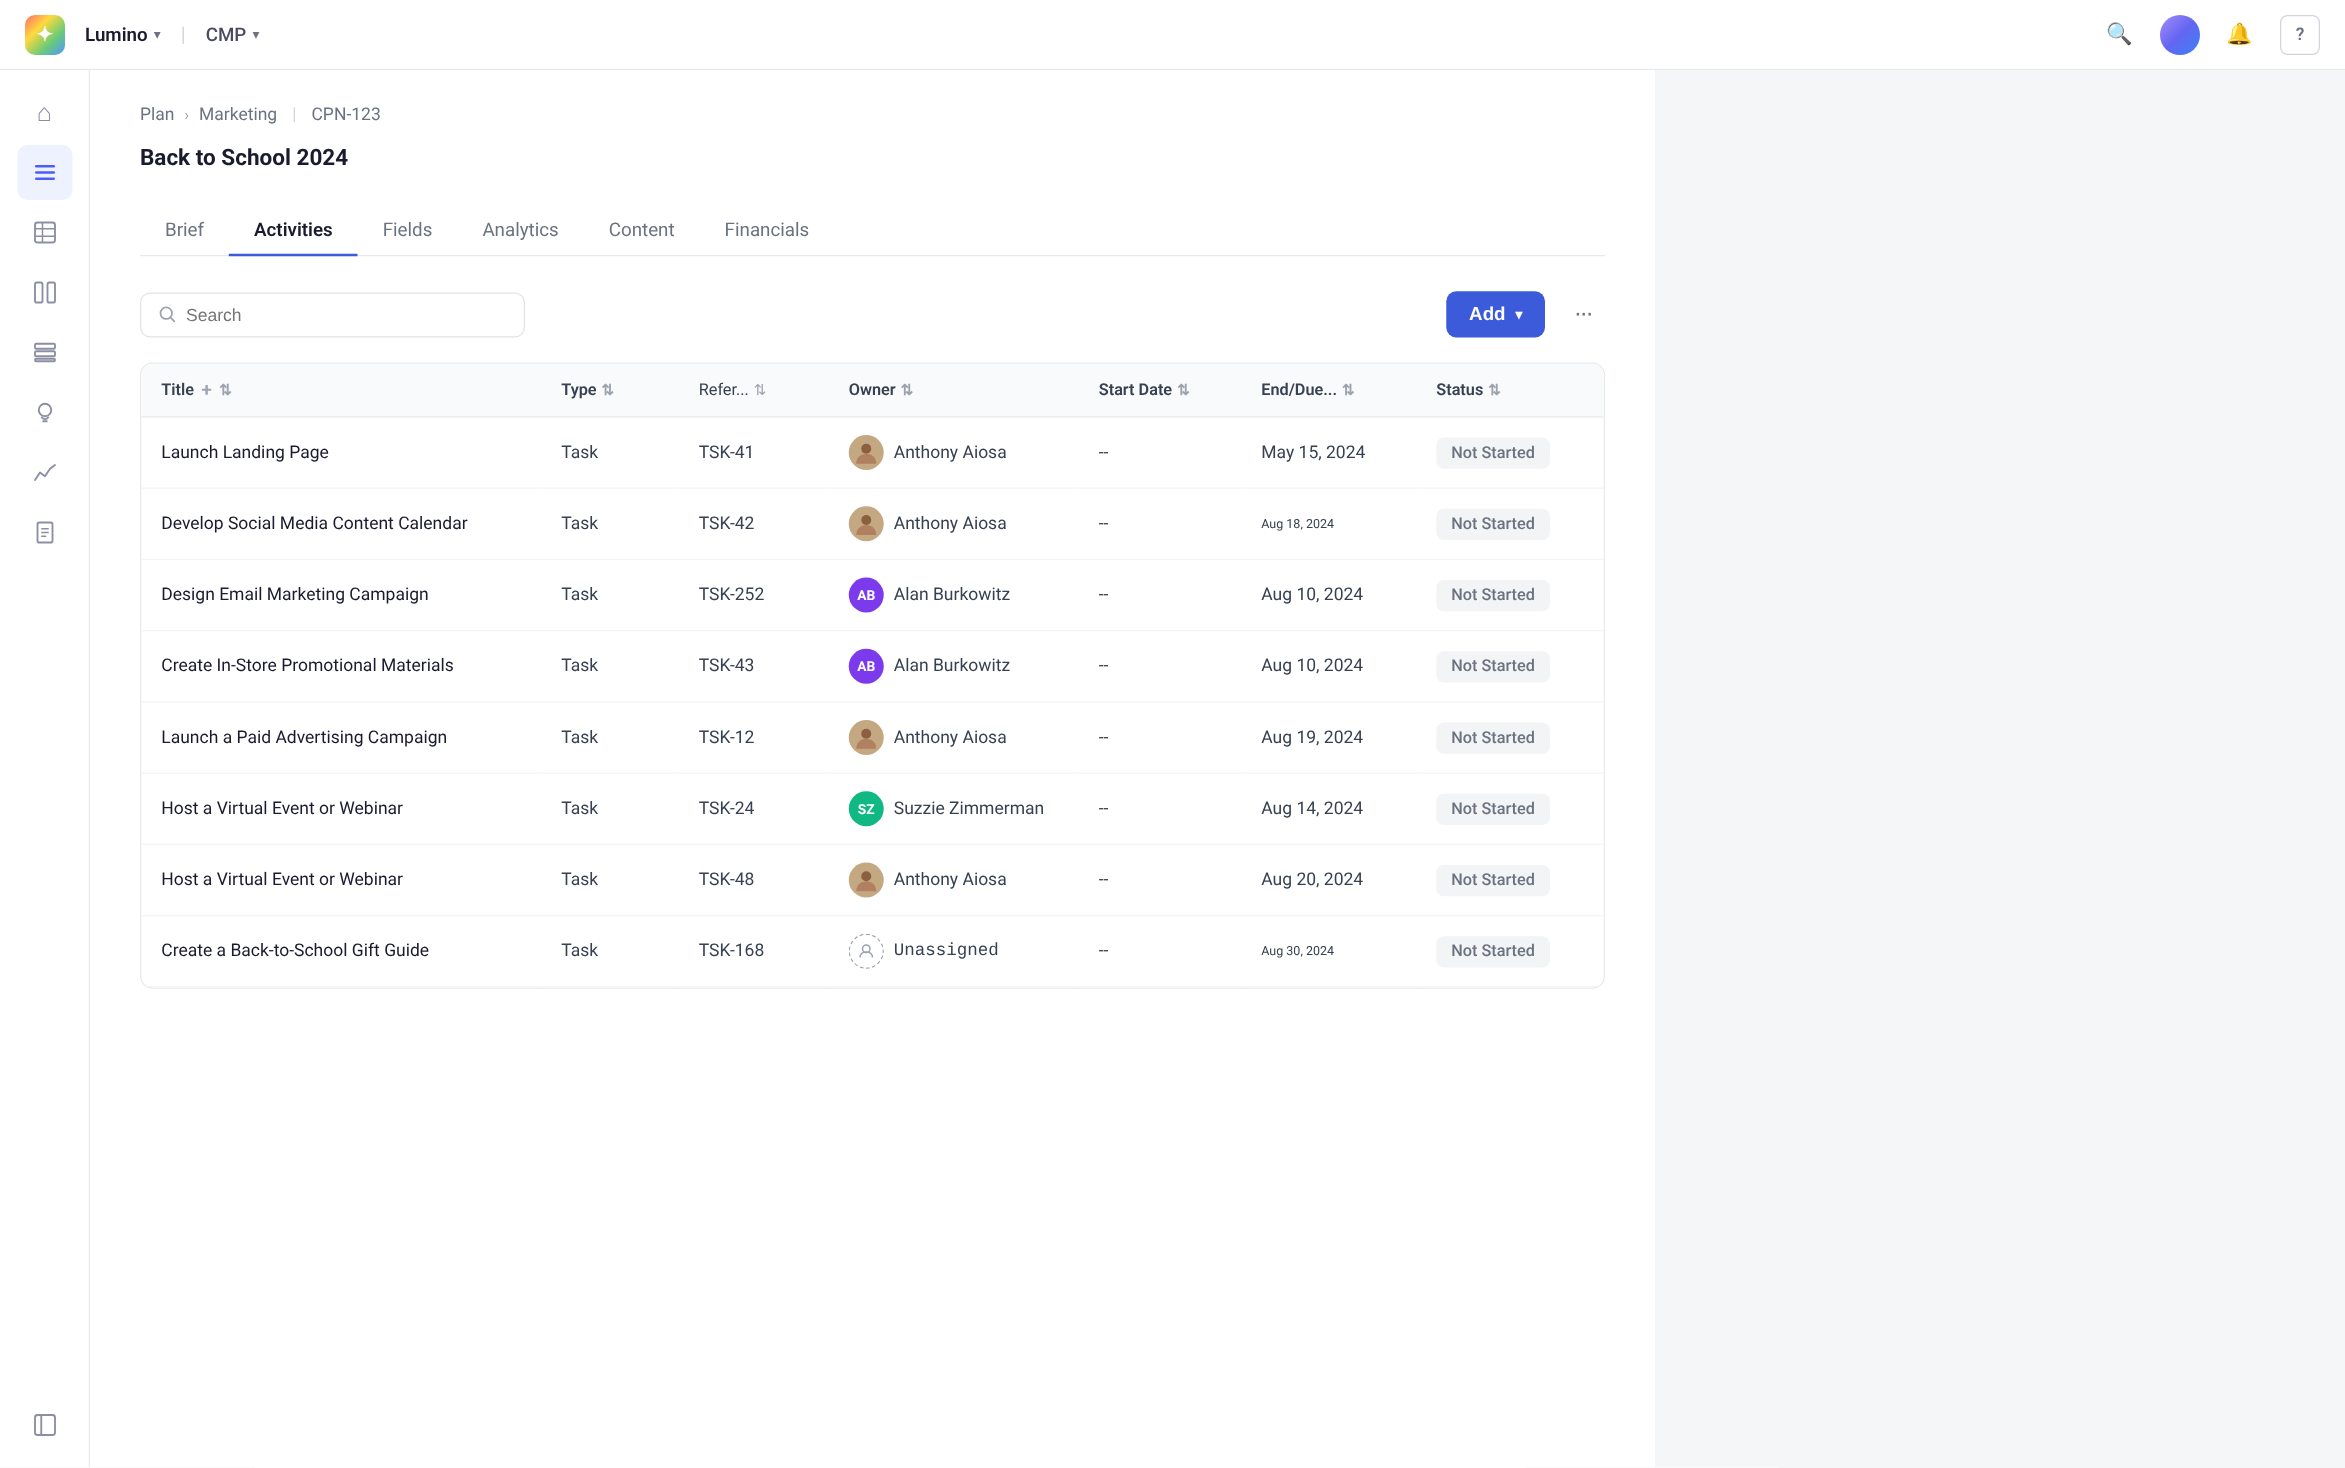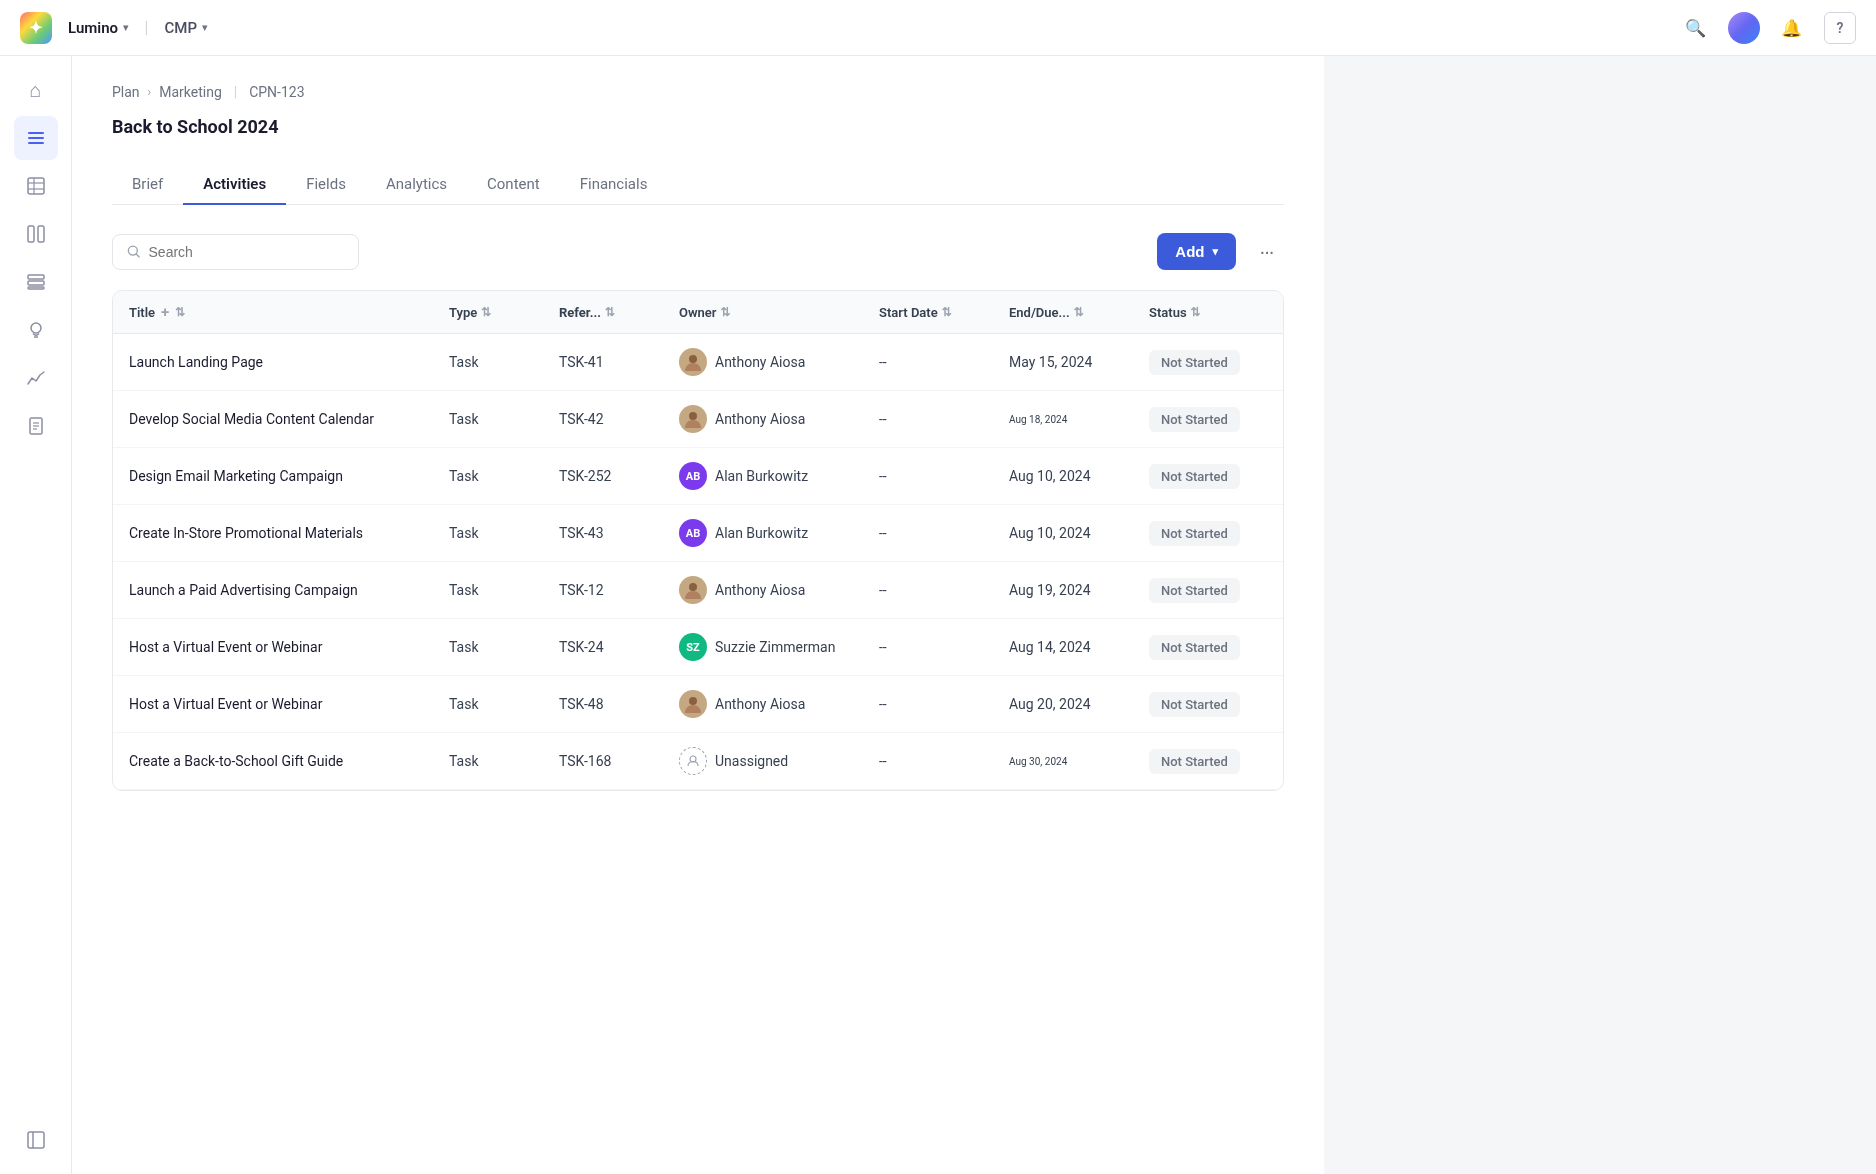--- a/index.html
+++ b/index.html
@@ -133,21 +133,21 @@
       <div style="display:flex;align-items:center;border-bottom:1px solid #e8e9eb;margin-bottom:28px;">
         <div style="padding:10px 20px;font-size:15px;color:#6b7280;cursor:pointer;border-bottom:2px solid transparent;margin-bottom:-1px;">Brief</div>
         <div style="padding:10px 20px;font-size:15px;color:#1a1b2e;font-weight:600;cursor:pointer;border-bottom:2px solid #3b5bdb;margin-bottom:-1px;">Activities</div>
         <div style="padding:10px 20px;font-size:15px;color:#6b7280;cursor:pointer;border-bottom:2px solid transparent;margin-bottom:-1px;">Fields</div>
         <div style="padding:10px 20px;font-size:15px;color:#6b7280;cursor:pointer;border-bottom:2px solid transparent;margin-bottom:-1px;">Analytics</div>
         <div style="padding:10px 20px;font-size:15px;color:#6b7280;cursor:pointer;border-bottom:2px solid transparent;margin-bottom:-1px;">Content</div>
         <div style="padding:10px 20px;font-size:15px;color:#6b7280;cursor:pointer;border-bottom:2px solid transparent;margin-bottom:-1px;">Financials</div>
       </div>
 
       <div style="display:flex;align-items:center;gap:12px;margin-bottom:20px;">
-        <div style="display:flex;align-items:center;border:1px solid #e2e4e9;border-radius:8px;padding:9px 14px;gap:8px;background:#fff;width:247px;">
+        <div style="display:flex;align-items:center;border:1px solid #e2e4e9;border-radius:8px;padding:9px 14px;gap:8px;background:#fff;width:308px;">
           <svg width="15" height="15" viewBox="0 0 15 15" fill="none">
               <circle cx="6.5" cy="6.5" r="5" stroke="#9ca3af" stroke-width="1.5"></circle>
               <line x1="10.5" y1="10.5" x2="13.5" y2="13.5" stroke="#9ca3af" stroke-width="1.5" stroke-linecap="round"></line>
             </svg>
           <input type="text" placeholder="Search" style="border: none; outline: none; font-size: 14px; color: rgb(55, 65, 81); background: transparent; width: 100%;">
         </div>
         <div style="flex:1;"></div>
         <button style="display:flex;align-items:center;gap:8px;background:#3b5bdb;color:#fff;border:none;border-radius:8px;padding:10px 18px;font-size:15px;font-weight:600;cursor:pointer;">
           <span>Add</span>
           <span style="font-size:11px;">▾</span>
@@ -165,21 +165,21 @@
                   <span style="color:#9ca3af;font-size:15px;cursor:pointer;">+</span>
                   <span style="color:#9ca3af;font-size:12px;cursor:pointer;">⇅</span>
                 </div>
               </th>
               <th style="padding:12px 16px;text-align:left;font-weight:600;color:#374151;font-size:13px;min-width:110px;">
                 <div style="display:flex;align-items:center;gap:4px;">
                     <span>Type</span>
                     <span style="color:#9ca3af;font-size:12px;cursor:pointer;">⇅</span>
                   </div>
               </th>
-              <th style="padding:12px 16px;text-align:center;font-weight:700;color:#374151;font-size:13px;min-width:120px;">
+              <th style="padding:12px 16px;text-align:center;font-weight:400;color:#374151;font-size:13px;min-width:120px;">
                 <div style="display:flex;align-items:center;gap:4px;">
                     <span>Refer...</span>
                     <span style="color:#9ca3af;font-size:12px;cursor:pointer;">⇅</span>
                   </div>
               </th>
               <th style="padding:12px 16px;text-align:left;font-weight:600;color:#374151;font-size:13px;min-width:200px;">
                 <div style="display:flex;align-items:center;gap:4px;">
                     <span>Owner</span>
                     <span style="color:#9ca3af;font-size:12px;cursor:pointer;">⇅</span>
                   </div>
@@ -335,21 +335,21 @@
     <td style="padding:14px 16px;color:#374151;font-size:14px;">Aug 20, 2024</td>
     <td style="padding:14px 16px;">
       <span style="display:inline-flex;align-items:center;padding:5px 12px;border-radius:6px;font-size:13px;font-weight:500;background:#f3f4f6;color:#6b7280;cursor:pointer;">Not Started</span>
     </td>
   </tr>
               <tr style="border-bottom: 1px solid rgb(243, 244, 246); cursor: pointer;">
     <td style="padding:14px 16px;color:#1a1b2e;font-size:14px;">Create a Back-to-School Gift Guide</td>
     <td style="padding:14px 16px;color:#374151;font-size:14px;">Task</td>
     <td style="padding:14px 16px;color:#374151;font-size:14px;">TSK-168</td>
     <td style="padding:14px 16px;">
-      <div style="display:flex;align-items:center;gap:8px;">
+      <div style="display:flex;align-items:center;gap:8px;font-family:Liberation Mono, monospace;">
         <div style="width:28px;height:28px;border-radius:50%;border:1.5px dashed #9ca3af;display:flex;align-items:center;justify-content:center;color:#9ca3af;font-size:13px;flex-shrink:0;">
       <svg width="14" height="14" viewBox="0 0 14 14" fill="none">
                         <circle cx="7" cy="5" r="3" stroke="#9ca3af" stroke-width="1.2"></circle>
                         <path d="M2 12c0-2.8 2.2-4.5 5-4.5s5 1.7 5 4.5" stroke="#9ca3af" stroke-width="1.2" fill="none"></path>
                       </svg>
     </div>
         <span style="color:#374151;font-size:14px;">Unassigned</span>
       </div>
     </td>
     <td style="padding:14px 16px;color:#374151;font-size:14px;">--</td>

